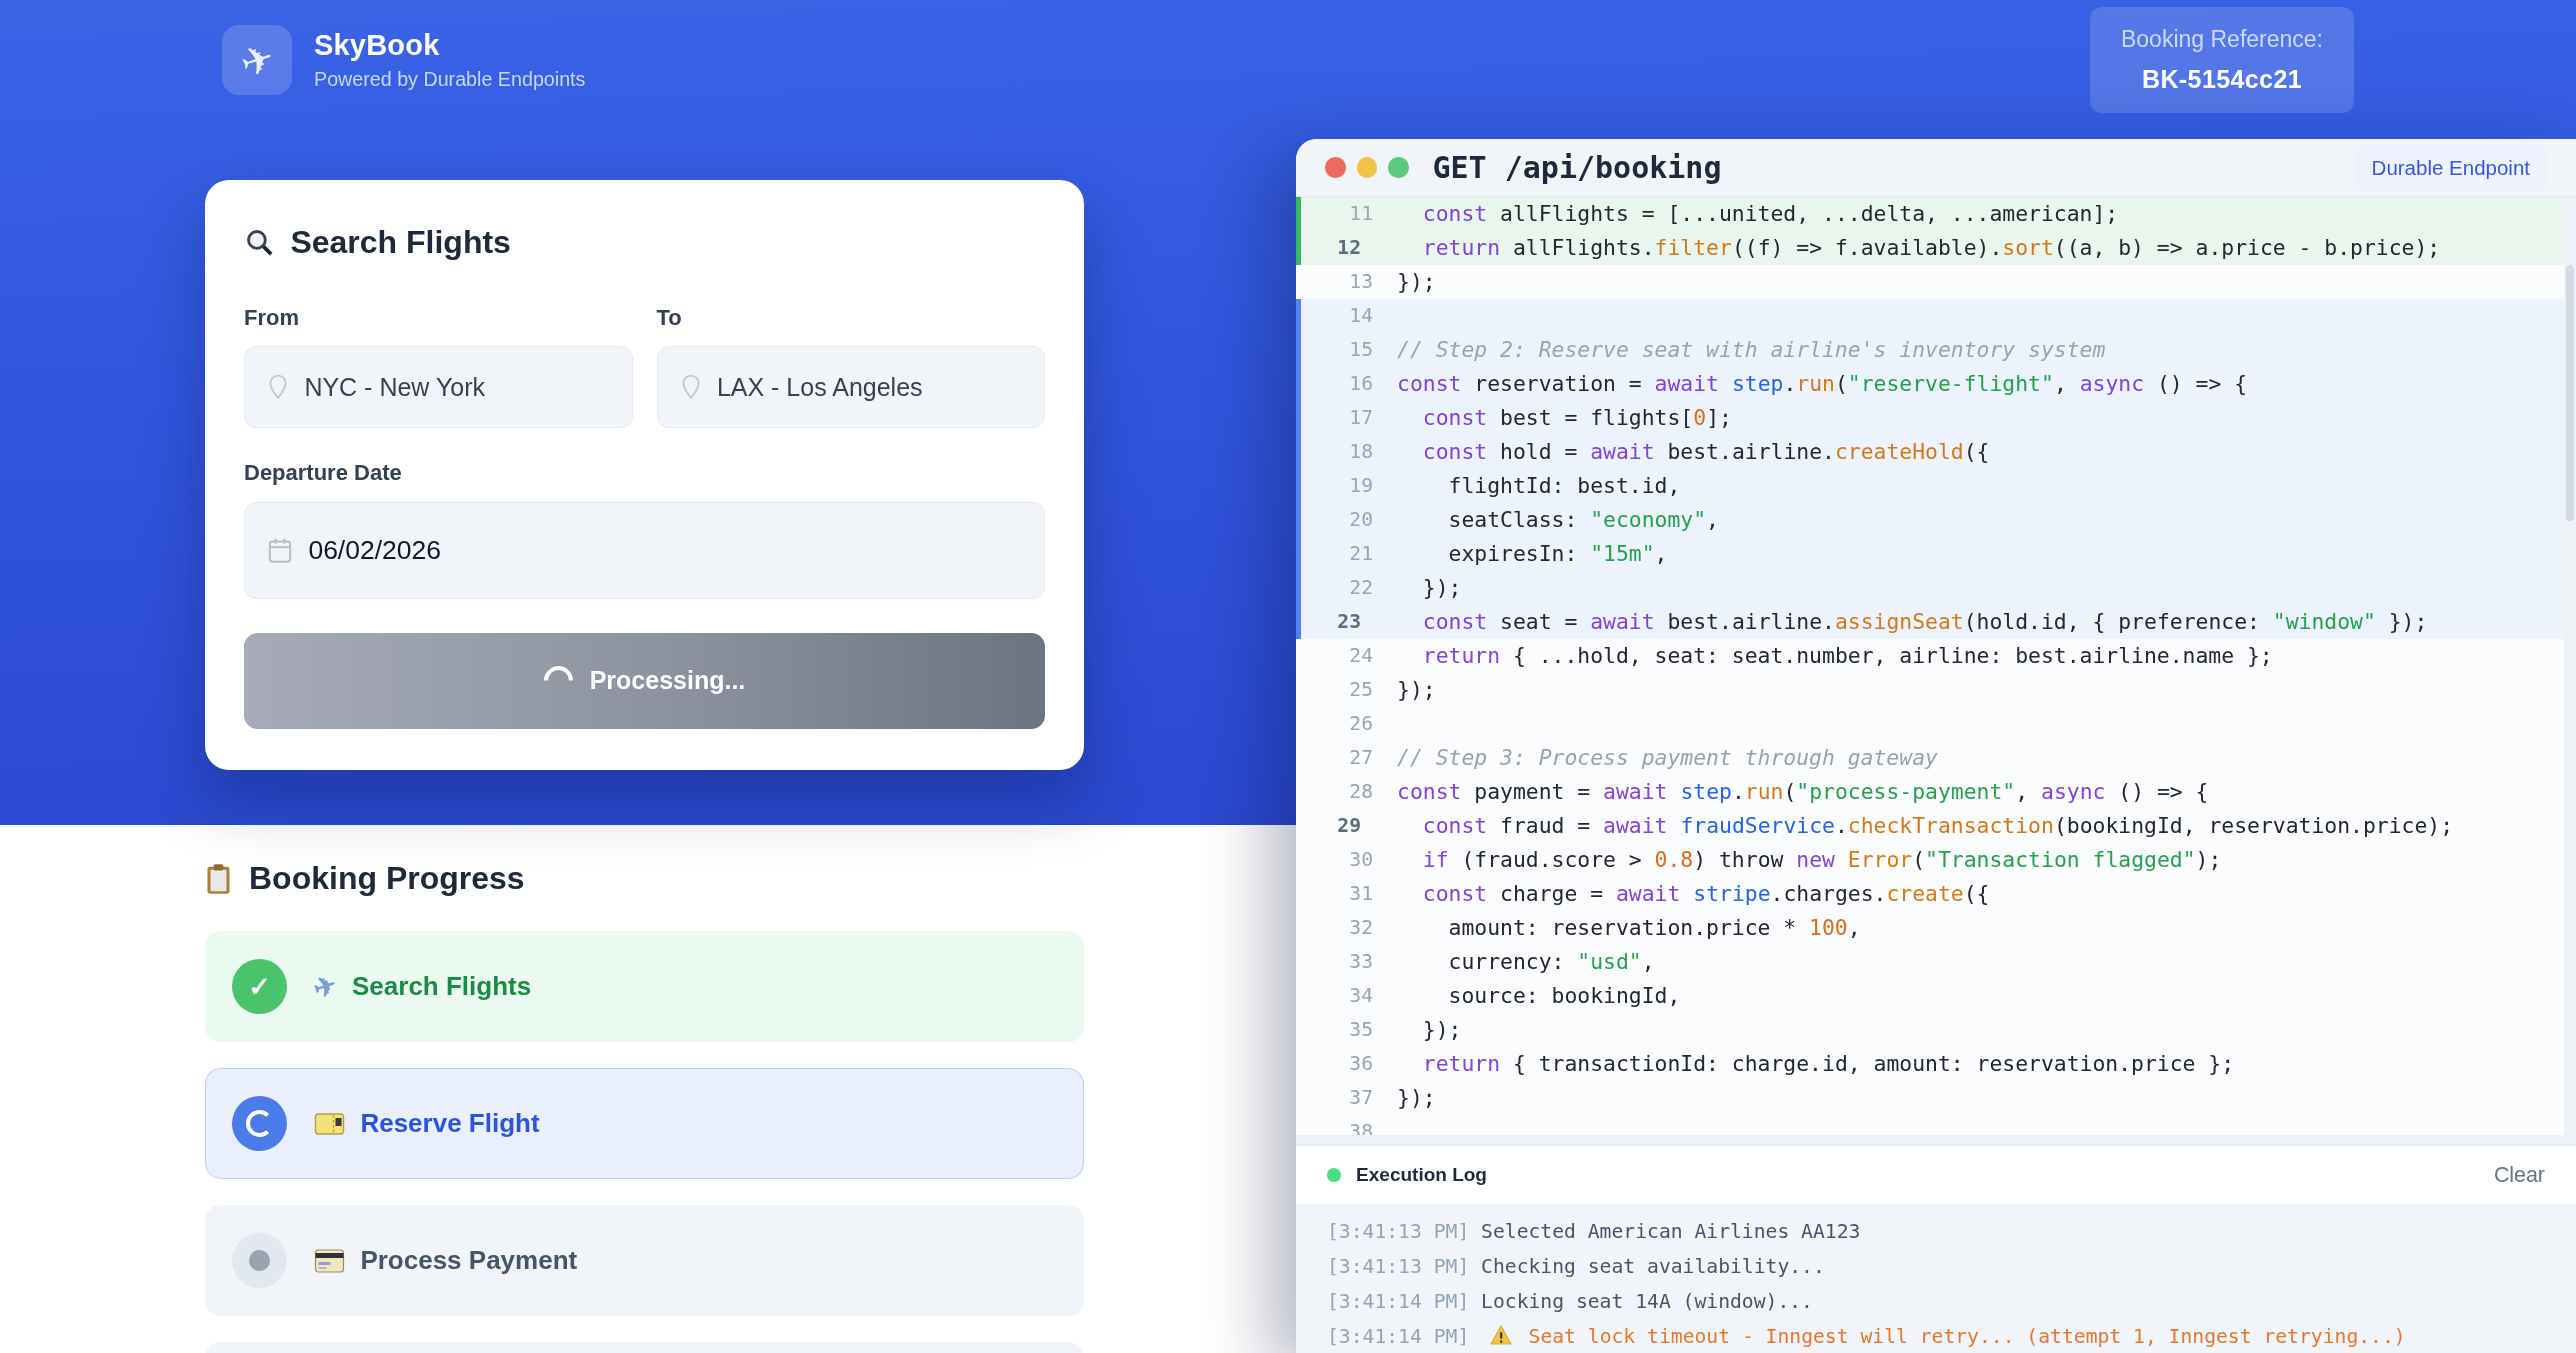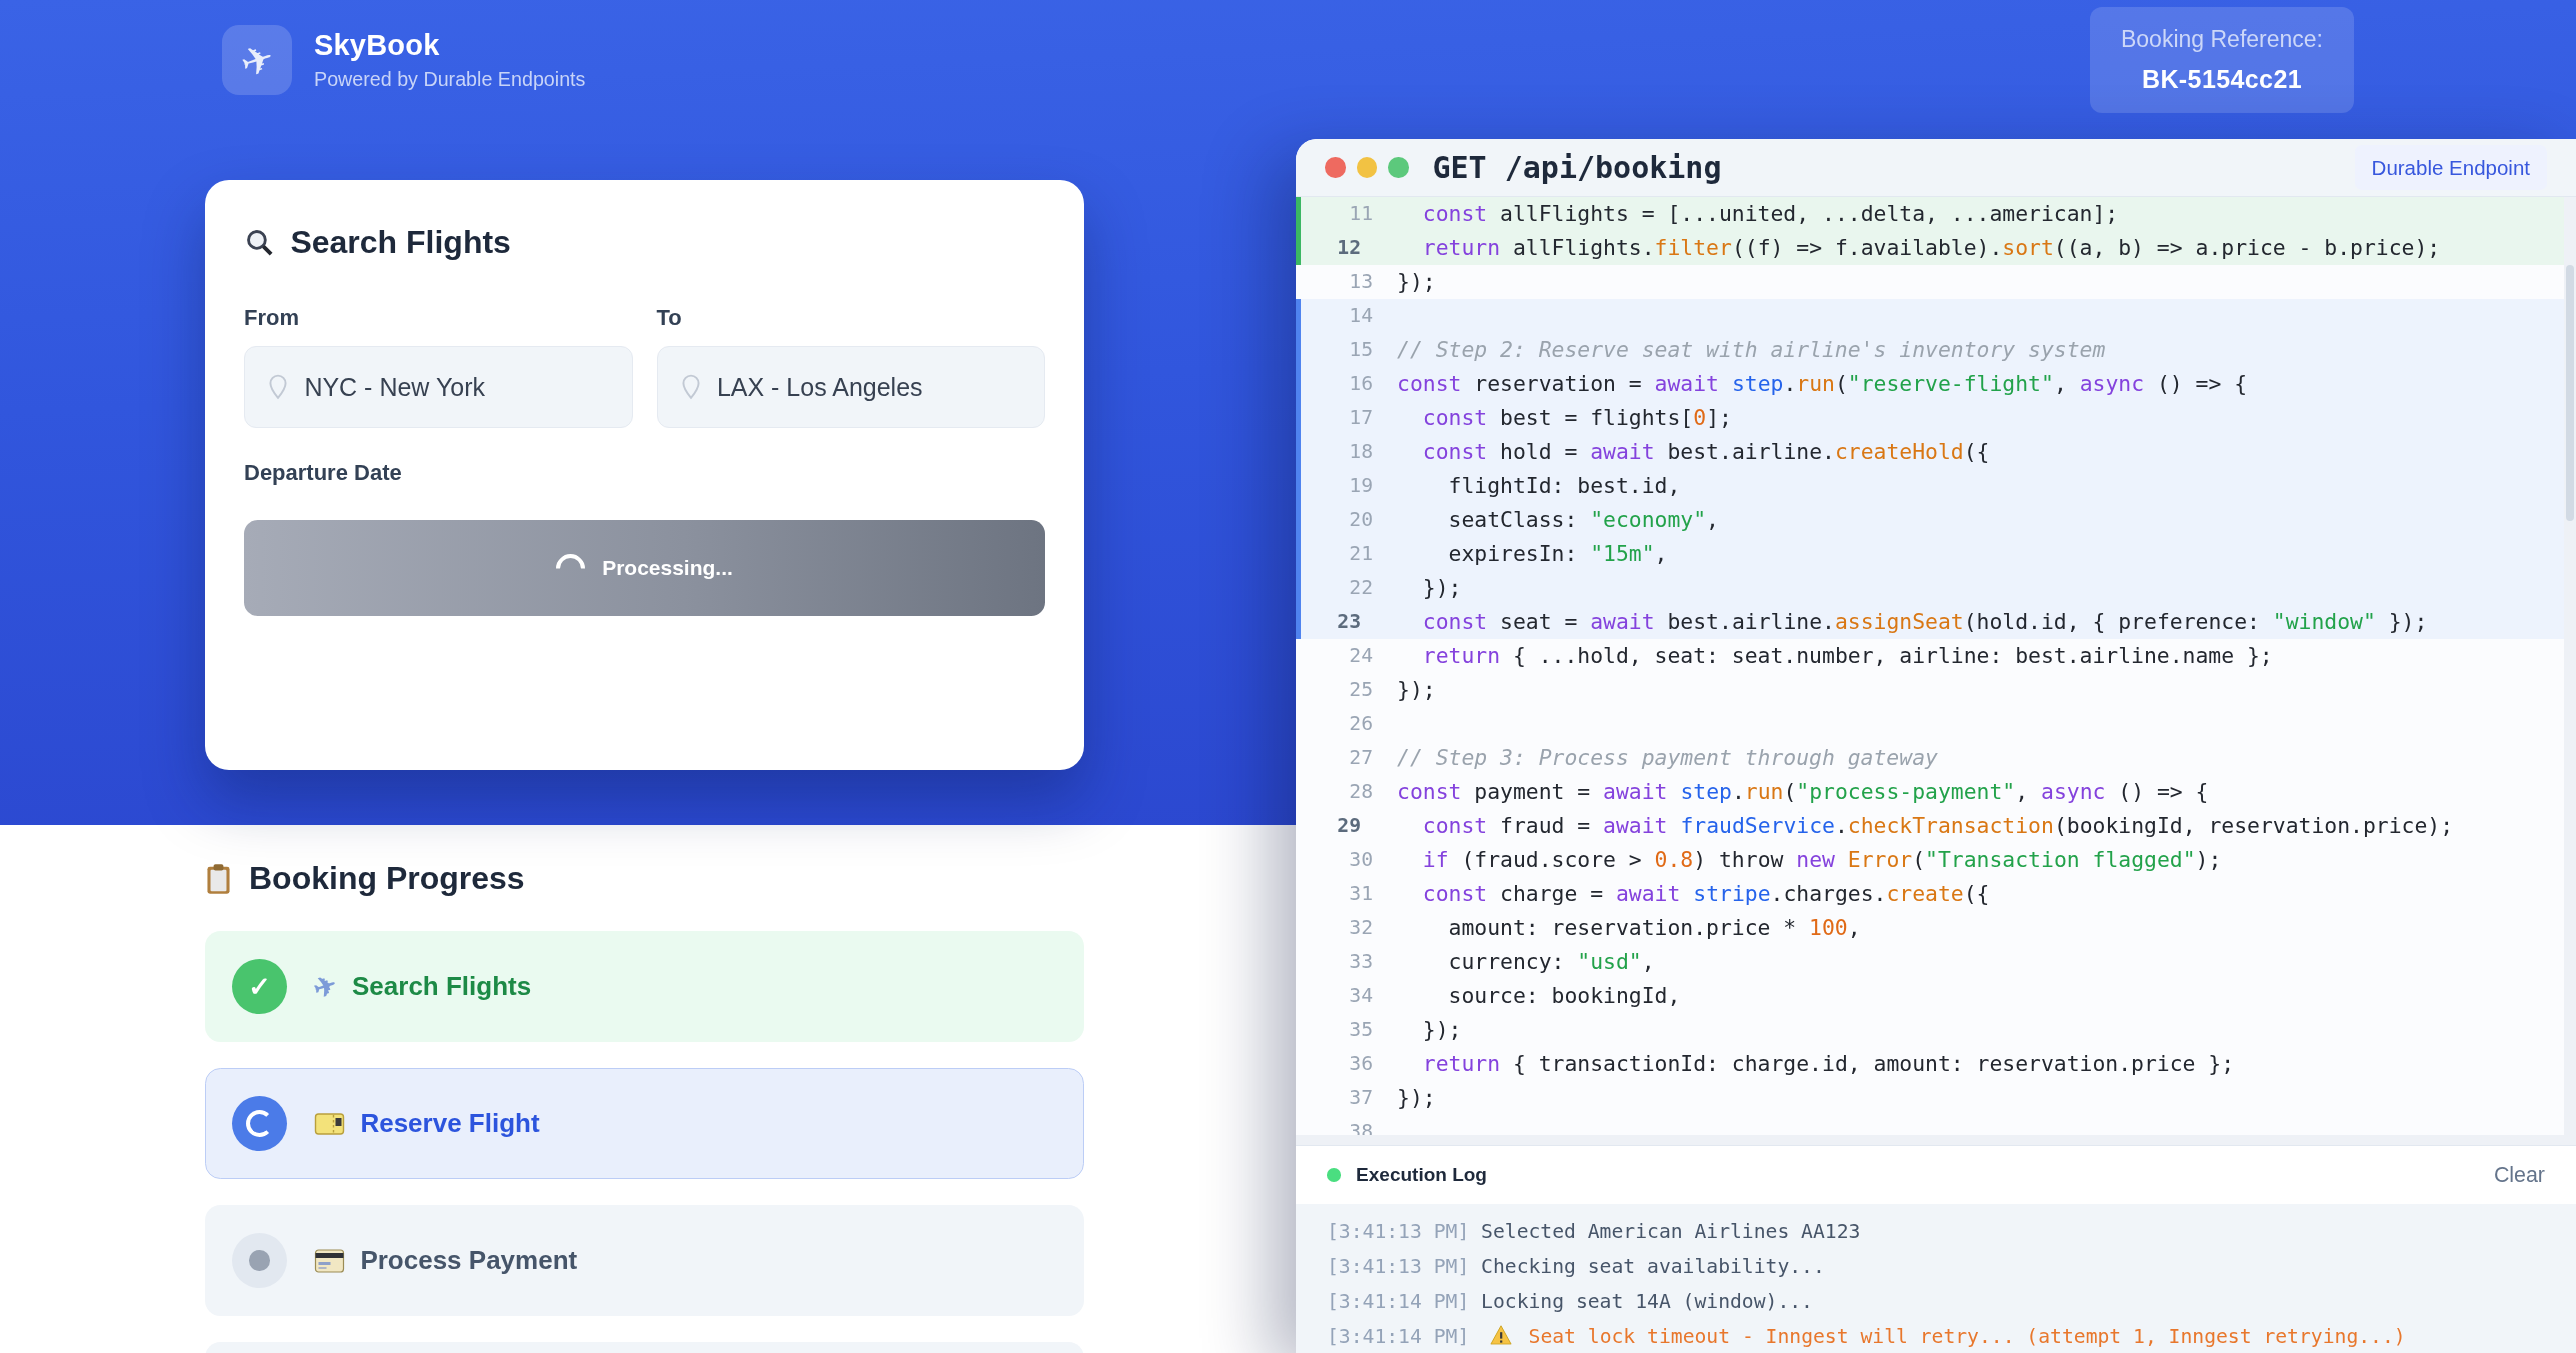--- a/index.html
+++ b/index.html
@@ -35,21 +35,21 @@
   .fld-label { font-size:22px; font-weight:600; color:#334155; margin-bottom:15.4px; }
   .fld-input { height:82px; background:#f1f5f9; border:1.7px solid #e5eaf1; border-radius:12px;
     display:flex; align-items:center; gap:15.4px; padding:0 22px; cursor:text; }
   .fld-input .txt { font-size:25px; color:#374151; }
   .date-group { margin-top:32px; }
   .date-input { height:97px; }
   .date-input .txt { font-size:26.5px; color:#111827; }
   .submit-btn { margin-top:34px; width:100%; height:96px; border:none; border-radius:13.7px;
     background:linear-gradient(90deg,#a6abb7 0%, #8b919e 55%, #6d7481 100%);
     display:flex; align-items:center; justify-content:center; gap:17px; cursor:default; }
-  .submit-btn .lab { color:#ffffff; font-size:21px; font-weight:bold; }
+  .submit-btn .lab { color:#ffffff; font-size:25px; font-weight:bold; }
   .spinner { width:29px; height:29px; border-radius:50%; border:4.3px solid #ffffff;
     border-bottom-color:transparent; border-left-color:transparent; transform:rotate(-45deg); }
 
   
   .progress { position:absolute; left:205px; top:860px; width:879px; }
   .prog-title { display:flex; align-items:center; gap:17px; margin-bottom:34px; }
   .prog-title .t { font-size:32px; font-weight:800; color:#1e293b; }
   .steps { display:flex; flex-direction:column; gap:26px; }
   .step { height:111px; border-radius:15.4px; display:flex; align-items:center; gap:27px;
     padding:0 26px; background:#f1f5f9; border:1.7px solid transparent; }
@@ -164,20 +164,31 @@
               <path d="M10 22 C10 22 17 13.5 17 8.5 A7 7 0 1 0 3 8.5 C3 13.5 10 22 10 22 Z"></path>
             </svg>
           </span>
           <span class="txt">LAX - Los Angeles</span>
         </div>
       </div>
     </div>
 
     <div class="date-group">
       <div class="fld-label">Departure Date</div>
+      <div class="fld-input date-input">
+        <span>
+          <svg width="26" height="27" viewBox="0 0 22 24" fill="none" stroke="#b6bfcc" stroke-width="1.8">
+            <rect x="2" y="4" width="18" height="18" rx="2.5"></rect>
+            <line x1="2" y1="9" x2="20" y2="9"></line>
+            <line x1="7" y1="1.5" x2="7" y2="6"></line>
+            <line x1="15" y1="1.5" x2="15" y2="6"></line>
+          </svg>
+        </span>
+        <span class="txt">06/02/2026</span>
+      </div>
     </div>
 
     <button class="submit-btn">
       <span class="spinner"></span>
       <span class="lab">Processing...</span>
     </button>
   </div>
 
   <div class="progress">
     <div class="prog-title">

